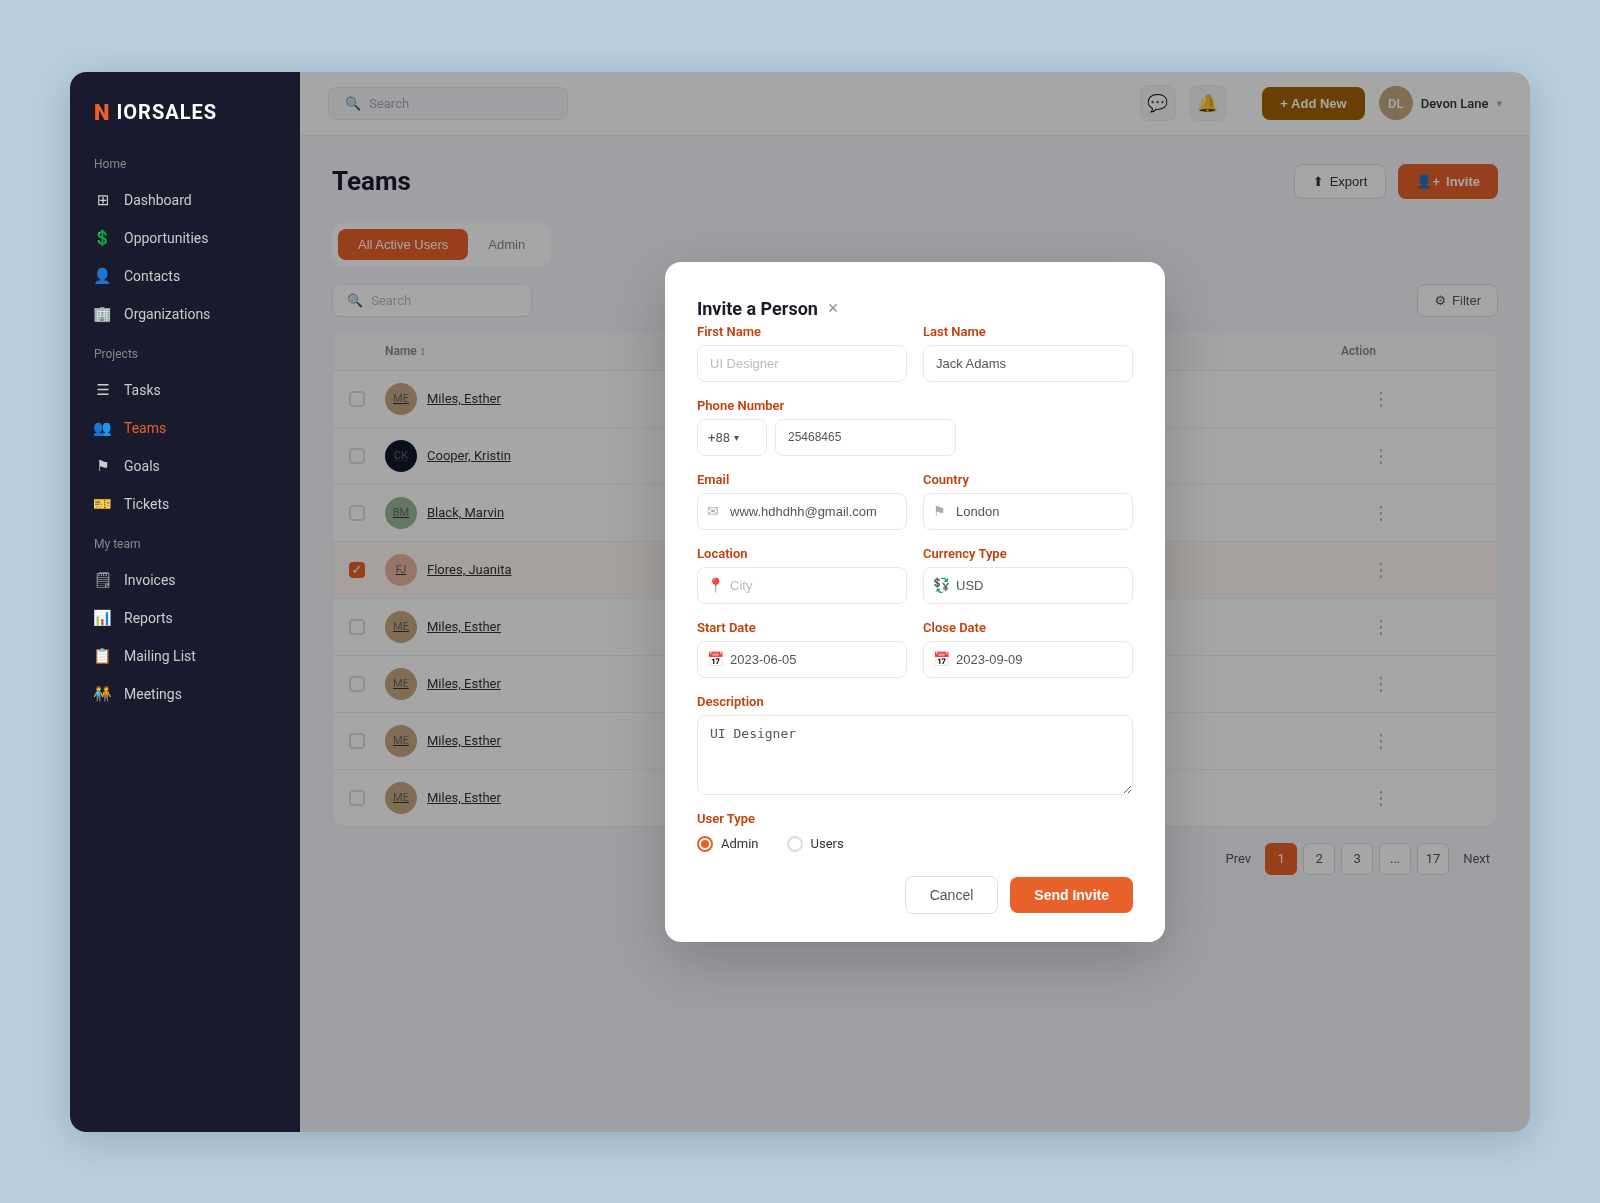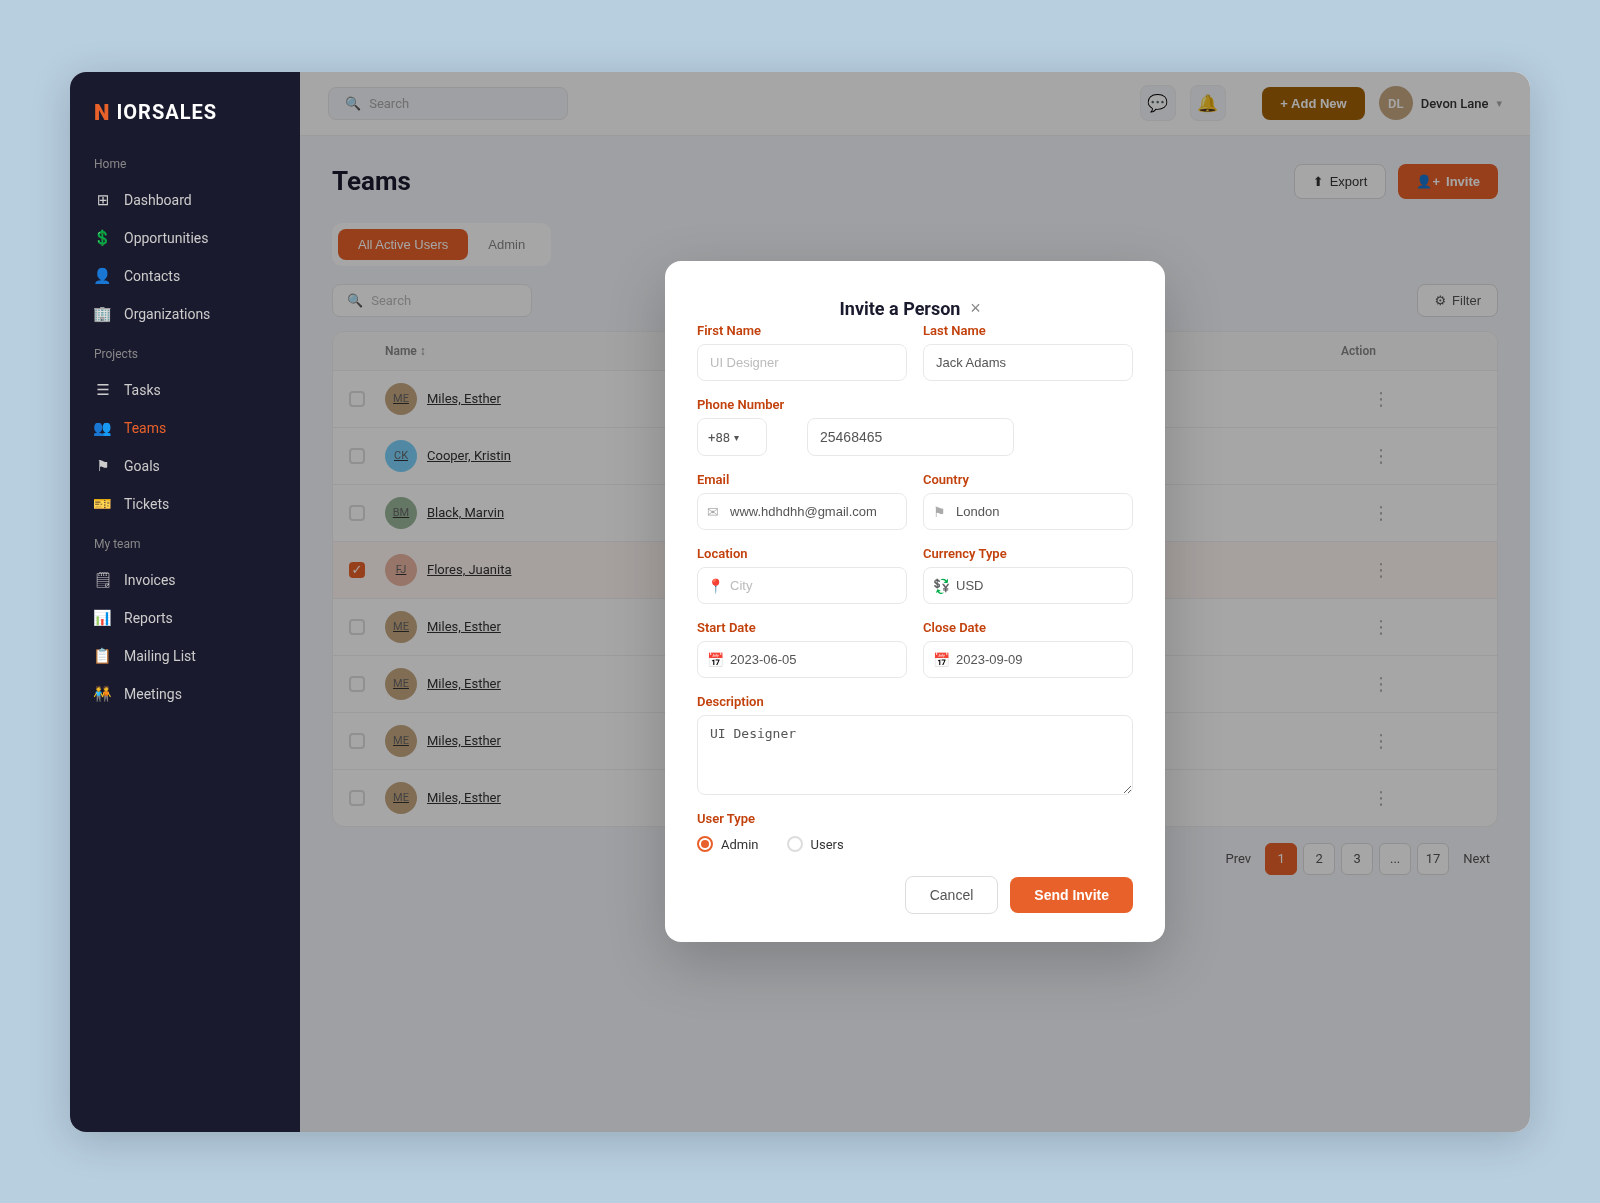--- a/index.html
+++ b/index.html
@@ -378,21 +378,21 @@
       border-radius: 16px;
       width: 500px;
       max-height: 90%;
       padding: 32px 32px 28px 32px;
       box-shadow: 0 20px 60px rgba(0,0,0,0.2);
       overflow-y: auto;
     }
     .modal-header {
       display: flex;
       align-items: center;
-      justify-content: center;
+      justify-content: flex-start;
     }
     .modal-title {
       font-size: 18px;
       font-weight: 700;
       color: #1a1a2e;
     }
     .modal-close {
       width: 30px;
       height: 30px;
       display: flex;
@@ -462,24 +462,23 @@
       display: flex;
       align-items: center;
       gap: 4px;
       cursor: pointer;
     }
     .phone-number {
       flex: 1;
       padding: 10px 12px;
       border: 1px solid #e8e8e8;
       border-radius: 8px;
-      font-size: 14px;
+      font-size: 12px;
       color: #555;
       outline: none;
-      margin-left: 32px;
     }
     .textarea-field {
       padding: 10px 12px;
       border: 1px solid #e8e8e8;
       border-radius: 8px;
       font-size: 13px;
       color: #555;
       background: #fff;
       outline: none;
       resize: vertical;
@@ -681,21 +680,21 @@
             <span>Miles, Esther</span>
           </div>
           <div style="color:#aaa;font-size:12px;">—</div>
           <div><span class="status-badge status-online">Online</span></div>
           <div class="more-icon">⋮</div>
         </div>
 
         <div class="table-row">
           <div class="checkbox"></div>
           <div class="row-name">
-            <div class="row-avatar" style="background:#7dd3fc;">CK</div>
+            <div class="row-avatar" style="background:#0f172a;">CK</div>
             <span>Cooper, Kristin</span>
           </div>
           <div style="color:#aaa;font-size:12px;">—</div>
           <div><span class="status-badge status-offline">Offline</span></div>
           <div class="more-icon">⋮</div>
         </div>
 
         <div class="table-row">
           <div class="checkbox"></div>
           <div class="row-name">

